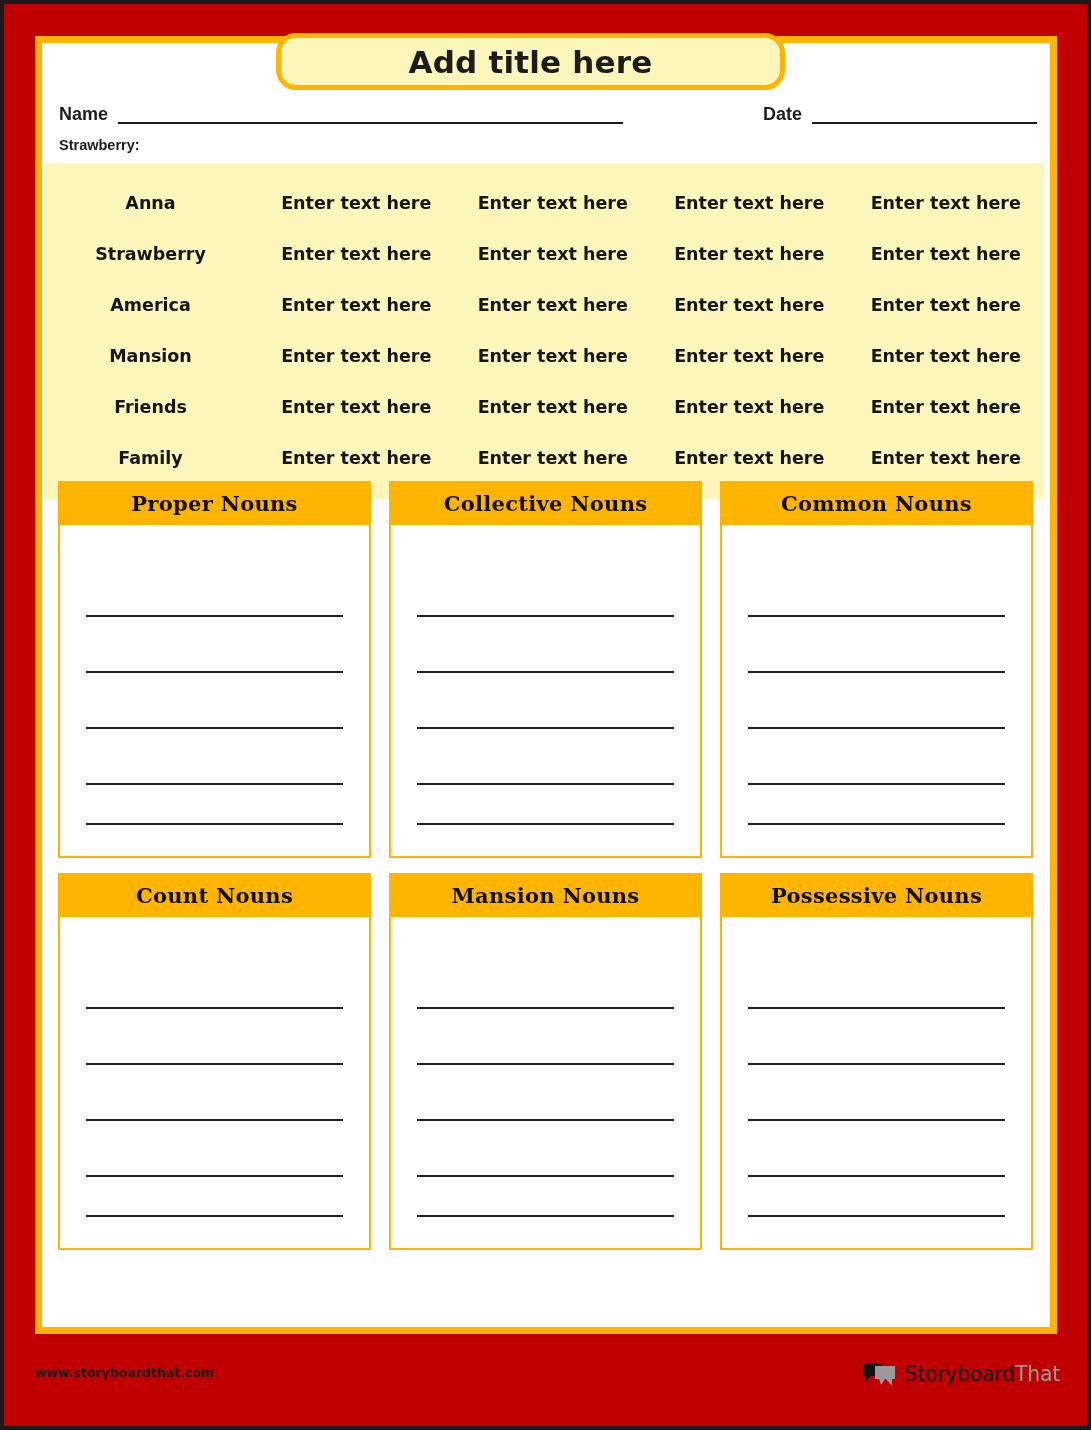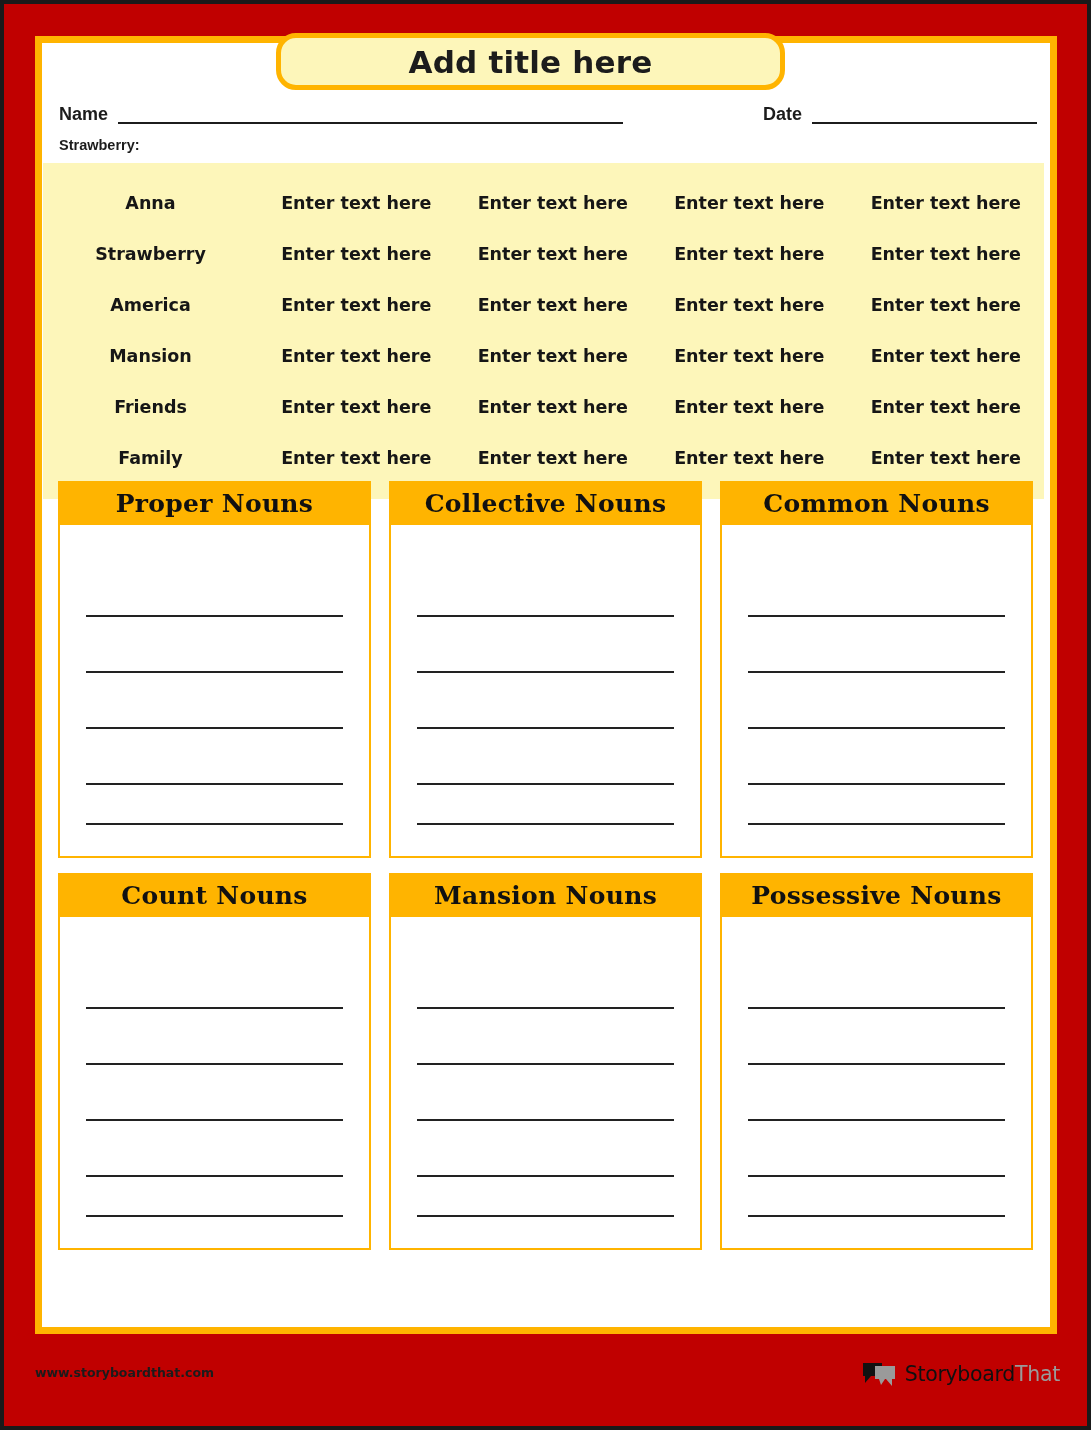--- a/index.html
+++ b/index.html
@@ -131,21 +131,21 @@
   }
   .cat-head {
     background: #ffb400;
     height: 44px;
     display: flex;
     align-items: center;
     justify-content: center;
   }
   .cat-head .cat-title {
     font-family: "DejaVu Serif", "Liberation Serif", serif;
-    font-size: 25px;
+    font-size: 21px;
     font-weight: bold;
     color: #111111;
     letter-spacing: .3px;
   }
   .cat-body {
     border: 2px solid #ffb400;
     border-top: none;
     height: 333px;
     padding: 36px 26px 0 26px;
     display: flex;

